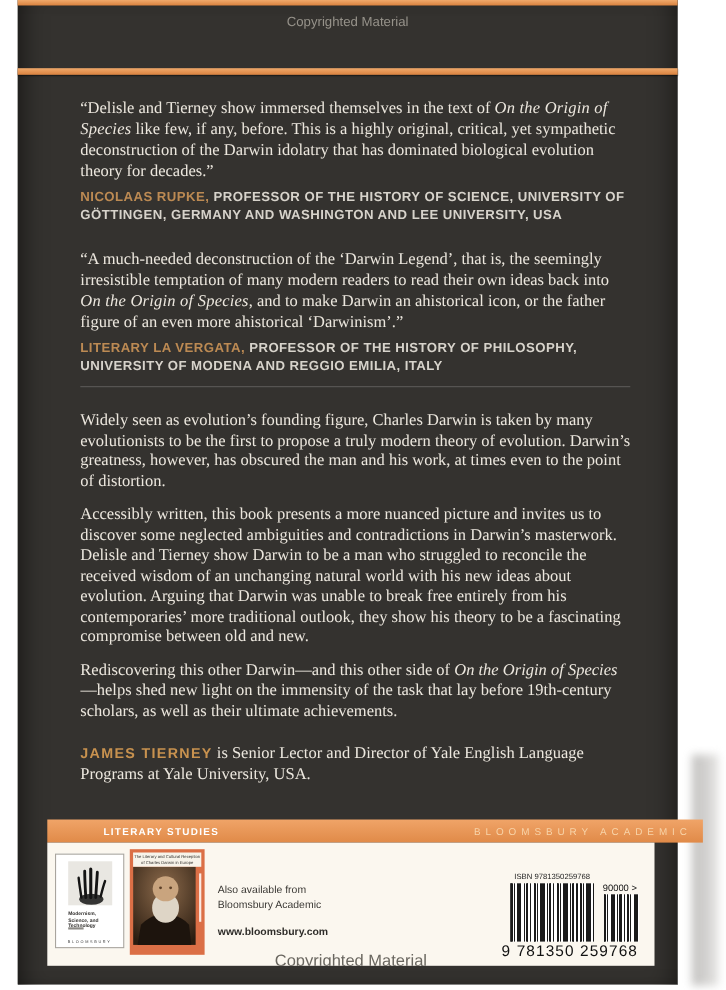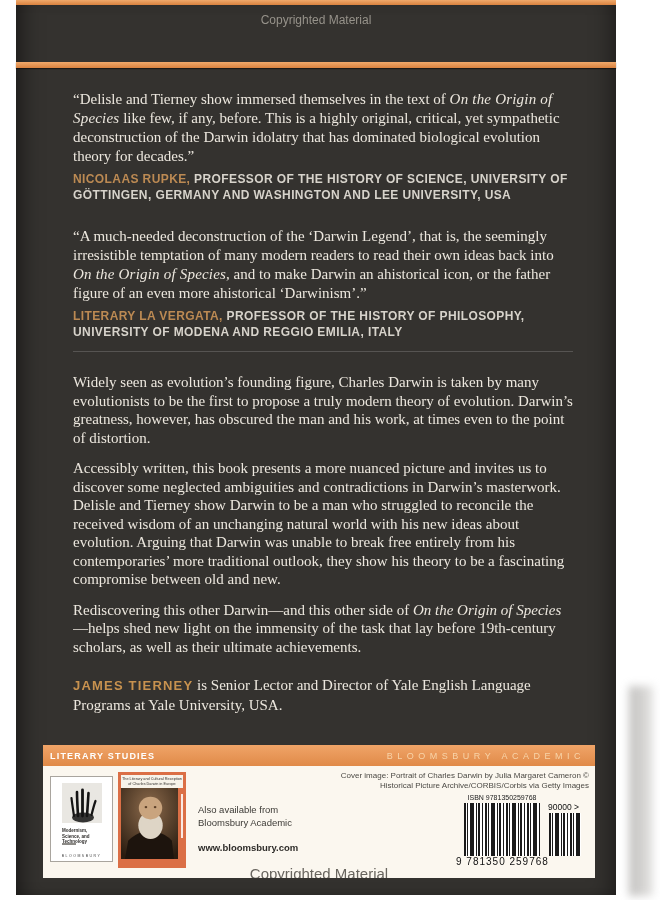--- a/index.html
+++ b/index.html
@@ -48,20 +48,21 @@
   .bio .bio-name {
     font-family:"Liberation Sans",sans-serif; font-weight:bold; font-size:13px;
     letter-spacing:1.2px; color:#c8924f;
   }
 
   .footer-bar {
     position:absolute; left:27px; top:745px; width:552px; height:21px;
     background:linear-gradient(#f0a468,#e08a48);
     display:flex; align-items:center; justify-content:space-between;
     font-family:"Liberation Sans",sans-serif;
+    padding-left:44px;
   }
   .footer-category { margin-left:7px; font-size:9px; font-weight:bold; letter-spacing:1.2px; color:#ffffff; }
   .footer-imprint  { margin-right:10px; font-size:9px; letter-spacing:4.5px; color:#f8d4a9; }
 
   .white-strip {
     position:absolute; left:27px; top:766px; width:552px; height:112px;
     background:#fbf7ef; overflow:hidden; font-family:"Liberation Sans",sans-serif;
   }
 
   .thumb1 { position:absolute; left:7px; top:10px; width:61px; height:84px; background:#ffffff; border:1px solid #a9a59e; }
@@ -82,21 +83,21 @@
   .credit { position:absolute; right:6px; top:5px; text-align:right; font-size:8px; line-height:10px; color:#4c4a45; }
 
   .barcode-label { position:absolute; left:419px; top:28px; width:80px; text-align:center; font-size:7px; color:#222; white-space:nowrap; }
   .bars {
     background-color:#fff;
     background-image:
       repeating-linear-gradient(90deg, #1a1a1a 0 1px, transparent 1px 3px),
       repeating-linear-gradient(90deg, #1a1a1a 0 2px, transparent 2px 7px);
   }
   .barcode-main { position:absolute; left:421px; top:37px; width:76px; height:53px; }
-  .barcode-digits { position:absolute; left:413px; top:90px; width:92px; text-align:left; font-size:10px; letter-spacing:1px; color:#111; white-space:nowrap; }
+  .barcode-digits { position:absolute; left:413px; top:90px; width:92px; text-align:left; font-size:14px; letter-spacing:1px; color:#111; white-space:nowrap; }
   .barcode-addon-label { position:absolute; left:505px; top:36px; width:42px; font-size:8.5px; color:#111; white-space:nowrap; }
   .barcode-addon { position:absolute; left:506px; top:47px; width:32px; height:43px; }
 
   .copyright-bottom {
     position:absolute; left:0; right:0; bottom:-4px; text-align:center;
     font-size:15px; color:#59564f; opacity:.9;
   }
 </style>
 </head>
 <body>
@@ -173,24 +174,20 @@
         </div>
         <div class="thumb2-strip"></div>
       </div>
 
       <div class="also">
         <div>Also available from</div>
         <div>Bloomsbury Academic</div>
       </div>
       <div class="also-url">www.bloomsbury.com</div>
 
-      <div class="credit">
-        <div>Cover image: Portrait of Charles Darwin by Julia Margaret Cameron ©</div>
-        <div>Historical Picture Archive/CORBIS/Corbis via Getty Images</div>
-      </div>
 
       <div class="barcode-label">ISBN 9781350259768</div>
       <div class="barcode-main bars"></div>
       <div class="barcode-digits">9 781350 259768</div>
       <div class="barcode-addon-label">90000 &gt;</div>
       <div class="barcode-addon bars"></div>
 
       <div class="copyright-bottom">Copyrighted Material</div>
     </div>
   </div>

